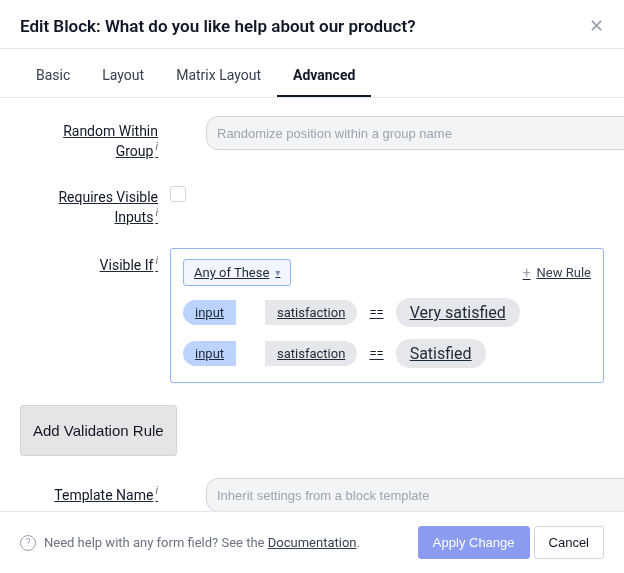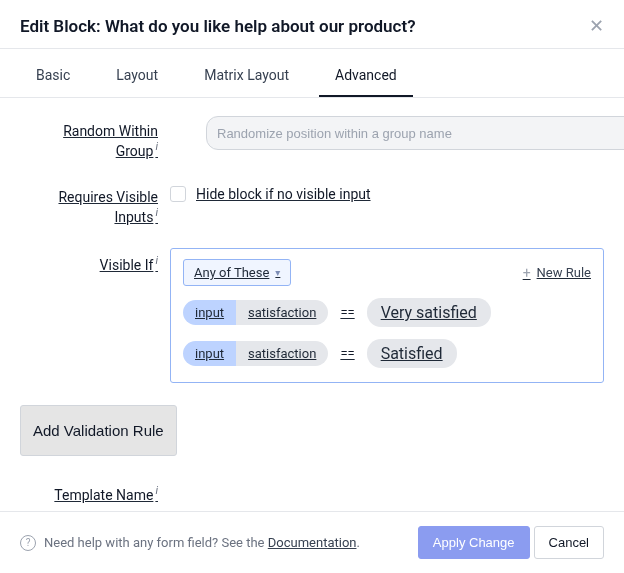--- a/index.html
+++ b/index.html
@@ -1,42 +1,42 @@
 <!DOCTYPE html>
 <html><head>
 <meta charset="utf-8">
 <style>
 * { box-sizing: border-box; margin: 0; padding: 0; }
 body { font-family: -apple-system, BlinkMacSystemFont, "Segoe UI", Roboto, sans-serif; font-size: 14px; color: #1f2937; width: 624px; height: 573px; display: flex; flex-direction: column; background: #fff; }
 .header { display: flex; align-items: center; justify-content: space-between; padding: 16px 20px 12px; }
 .header h1 { font-size: 17px; font-weight: 600; color: #111827; }
 .close-icon { color: #9ca3af; cursor: pointer; font-size: 18px; line-height: 1; }
 .hr { border: none; border-top: 1px solid #e5e7eb; }
-.tabs { display: flex; gap: 14px; padding: 8px 20px 0; border-bottom: 1px solid #e5e7eb; }
+.tabs { display: flex; gap: 0; padding: 8px 20px 0; border-bottom: 1px solid #e5e7eb; }
 .tab { padding: 10px 16px 12px; font-size: 14px; color: #374151; cursor: pointer; border-bottom: 2px solid transparent; }
-.tab.active { font-weight: 400; color: #111827; border-bottom: 2px solid #111827; }
+.tab.active { font-weight: 700; color: #111827; border-bottom: 2px solid #111827; }
 .content { flex: 1; overflow: auto; padding: 18px 20px 10px; }
 .row { display: flex; align-items: flex-start; margin-bottom: 22px; text-decoration: underline; }
 .label-col { width: 150px; text-align: right; padding-right: 12px; color: #111827; font-size: 14px; line-height: 1.3; padding-top: 6px; }
 .sup { font-style: italic; font-size: 11px; color: #6b7280; vertical-align: super; margin-left: 2px; }
 .field-col { flex: 1; }
 .text-input { width: 100%; height: 34px; border: 1px solid #d1d5db; background: #f3f4f6; padding: 15px 10px; font-size: 13px; color: #6b7280; border-radius: 12px; margin-left: 36px; }
 .text-input::placeholder { color: #9ca3af; }
 .checkbox-row { display: flex; align-items: center; gap: 10px; padding-top: 4px; }
 .checkbox { width: 16px; height: 16px; border: 1px solid #d1d5db; border-radius: 3px; background: #fff; cursor: pointer; }
 .checkbox-label { font-size: 14px; color: #111827; }
 .rules-box { border: 1px solid #93b4f5; border-radius: 3px; padding: 10px 12px 14px; }
 .rules-top { display: flex; justify-content: space-between; align-items: center; margin-bottom: 12px; }
 .combinator { display: inline-flex; align-items: center; gap: 6px; border: 1px solid #93b4f5; background: #f0f5ff; color: #1f2937; padding: 5px 10px; border-radius: 3px; font-size: 13px; cursor: pointer; }
 .chevron { color: #7c8db5; font-size: 10px; }
 .new-rule { display: inline-flex; align-items: center; gap: 6px; color: #374151; font-size: 13px; cursor: pointer; }
 .plus-icon { color: #9ca3af; font-size: 14px; }
 .rule { display: flex; align-items: center; gap: 10px; margin-bottom: 12px; font-size: 13px; }
 .rule:last-child { margin-bottom: 0; }
-.pill-group { display: inline-flex; border-radius: 14px; overflow: hidden; }
+.pill-group { display: inline-flex; border-radius: 14px; overflow: hidden; gap: 29px; }
 .pill-left { background: #bdd3ff; color: #1f2937; padding: 5px 12px; font-size: 13px; }
 .pill-right { background: #e5e7eb; color: #1f2937; padding: 5px 12px; font-size: 13px; }
 .op { color: #111827; font-size: 13px; padding: 0 2px; }
 .pill-value { background: #e5e7eb; color: #1f2937; padding: 5px 14px; border-radius: 14px; font-size: 16px; }
 .btn { display: inline-flex; align-items: center; border: 1px solid #d1d5db; background: #e5e5e5; padding: 16px 12px; border-radius: 3px; font-size: 15px; cursor: pointer; color: #111827; }
 .footer { border-top: 1px solid #e5e7eb; padding: 14px 20px; display: flex; align-items: center; justify-content: space-between; }
 .help { display: flex; align-items: center; gap: 8px; font-size: 13px; color: #6b7280; }
 .help-icon { width: 16px; height: 16px; border: 1.5px solid #9ca3af; border-radius: 50%; display: inline-flex; align-items: center; justify-content: center; font-size: 10px; color: #9ca3af; }
 .doc-link { color: #374151; text-decoration: underline; cursor: pointer; }
 .footer-actions { display: flex; gap: 4px; }
@@ -70,21 +70,20 @@
     </div>
   </div>
 
   <div class="row">
     <div class="label-col">
       <span>Requires Visible Inputs</span><span class="sup">i</span>
     </div>
     <div class="field-col">
       <div class="checkbox-row">
         <span class="checkbox"></span>
-        <span class="checkbox-label">Hide block if no visible input</span>
       </div>
     </div>
   </div>
 
   <div class="row">
     <div class="label-col">
       <span>Visible If</span><span class="sup">i</span>
     </div>
     <div class="field-col">
       <div class="rules-box">
@@ -121,20 +120,23 @@
   <div class="row">
     <div class="field-col">
       <button class="btn">Add Validation Rule</button>
     </div>
   </div>
 
   <div class="row">
     <div class="label-col">
       <span>Template Name</span><span class="sup">i</span>
     </div>
+    <div class="field-col">
+      <input class="text-input" placeholder="Inherit settings from a block template" style="">
+    </div>
   </div>
 
   <div class="row">
     <div class="label-col">
       
     </div>
     <div class="field-col">
       <input class="text-input" placeholder="An optional custom reference ID for external systems." style="">
     </div>
   </div>

